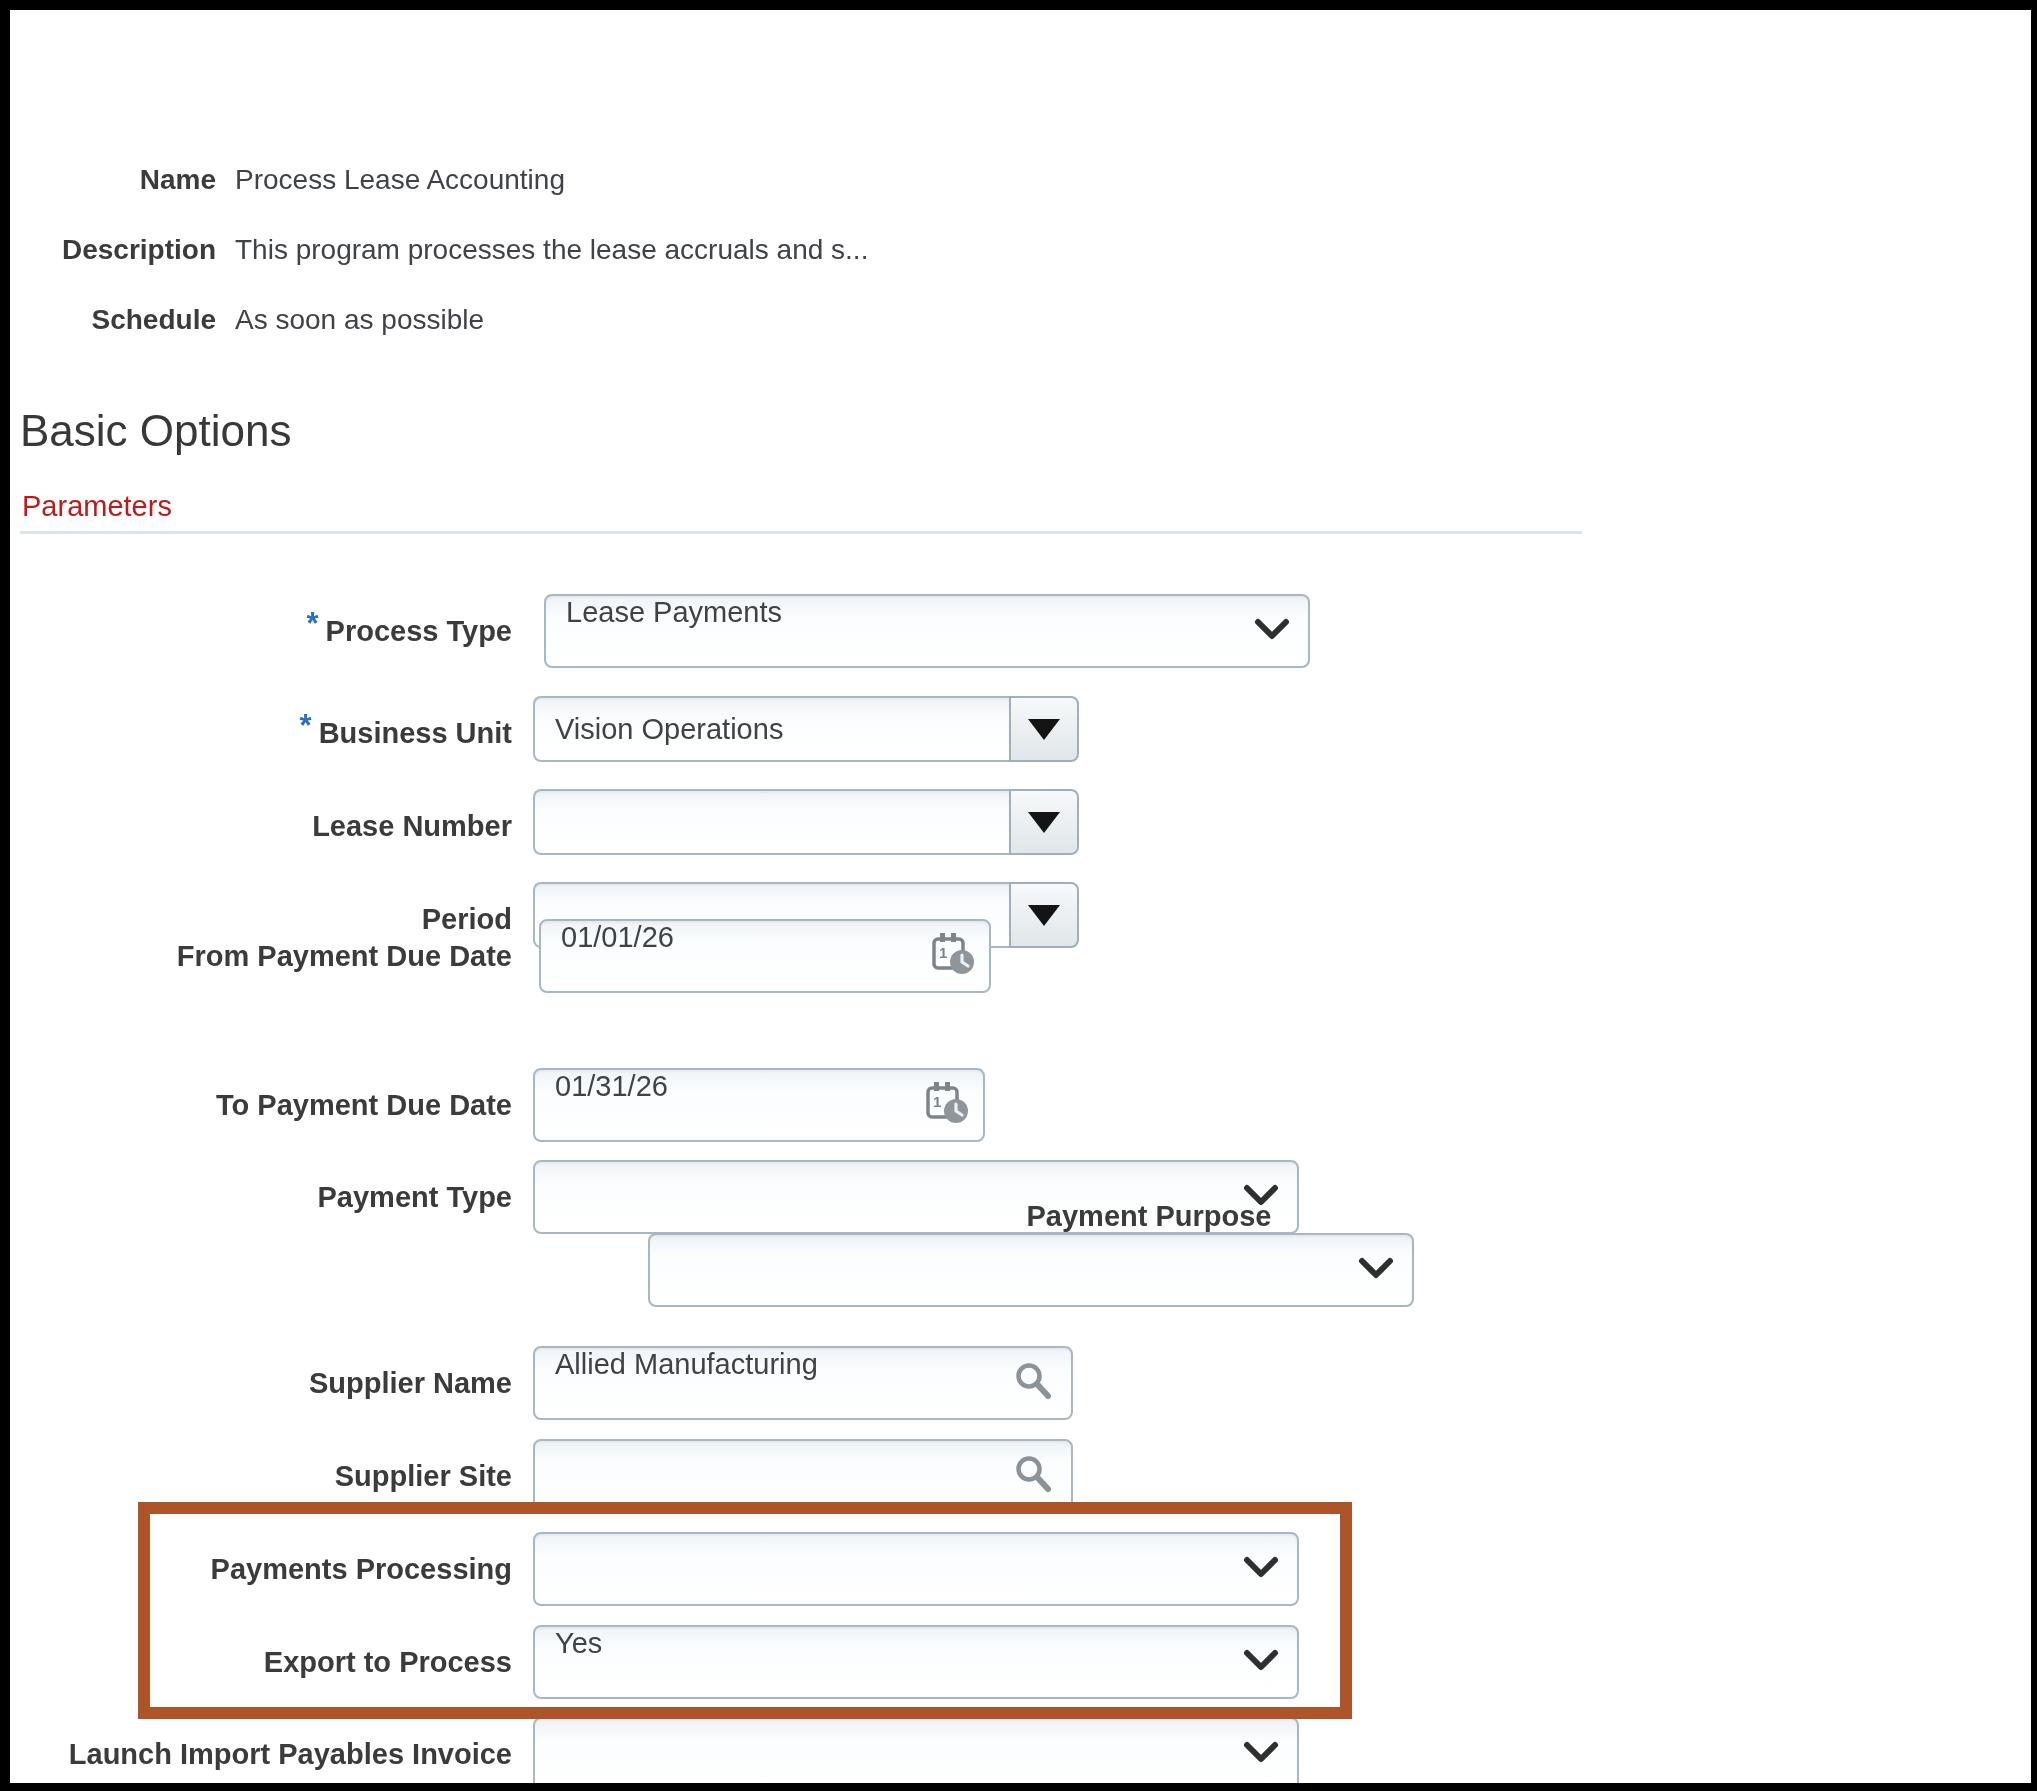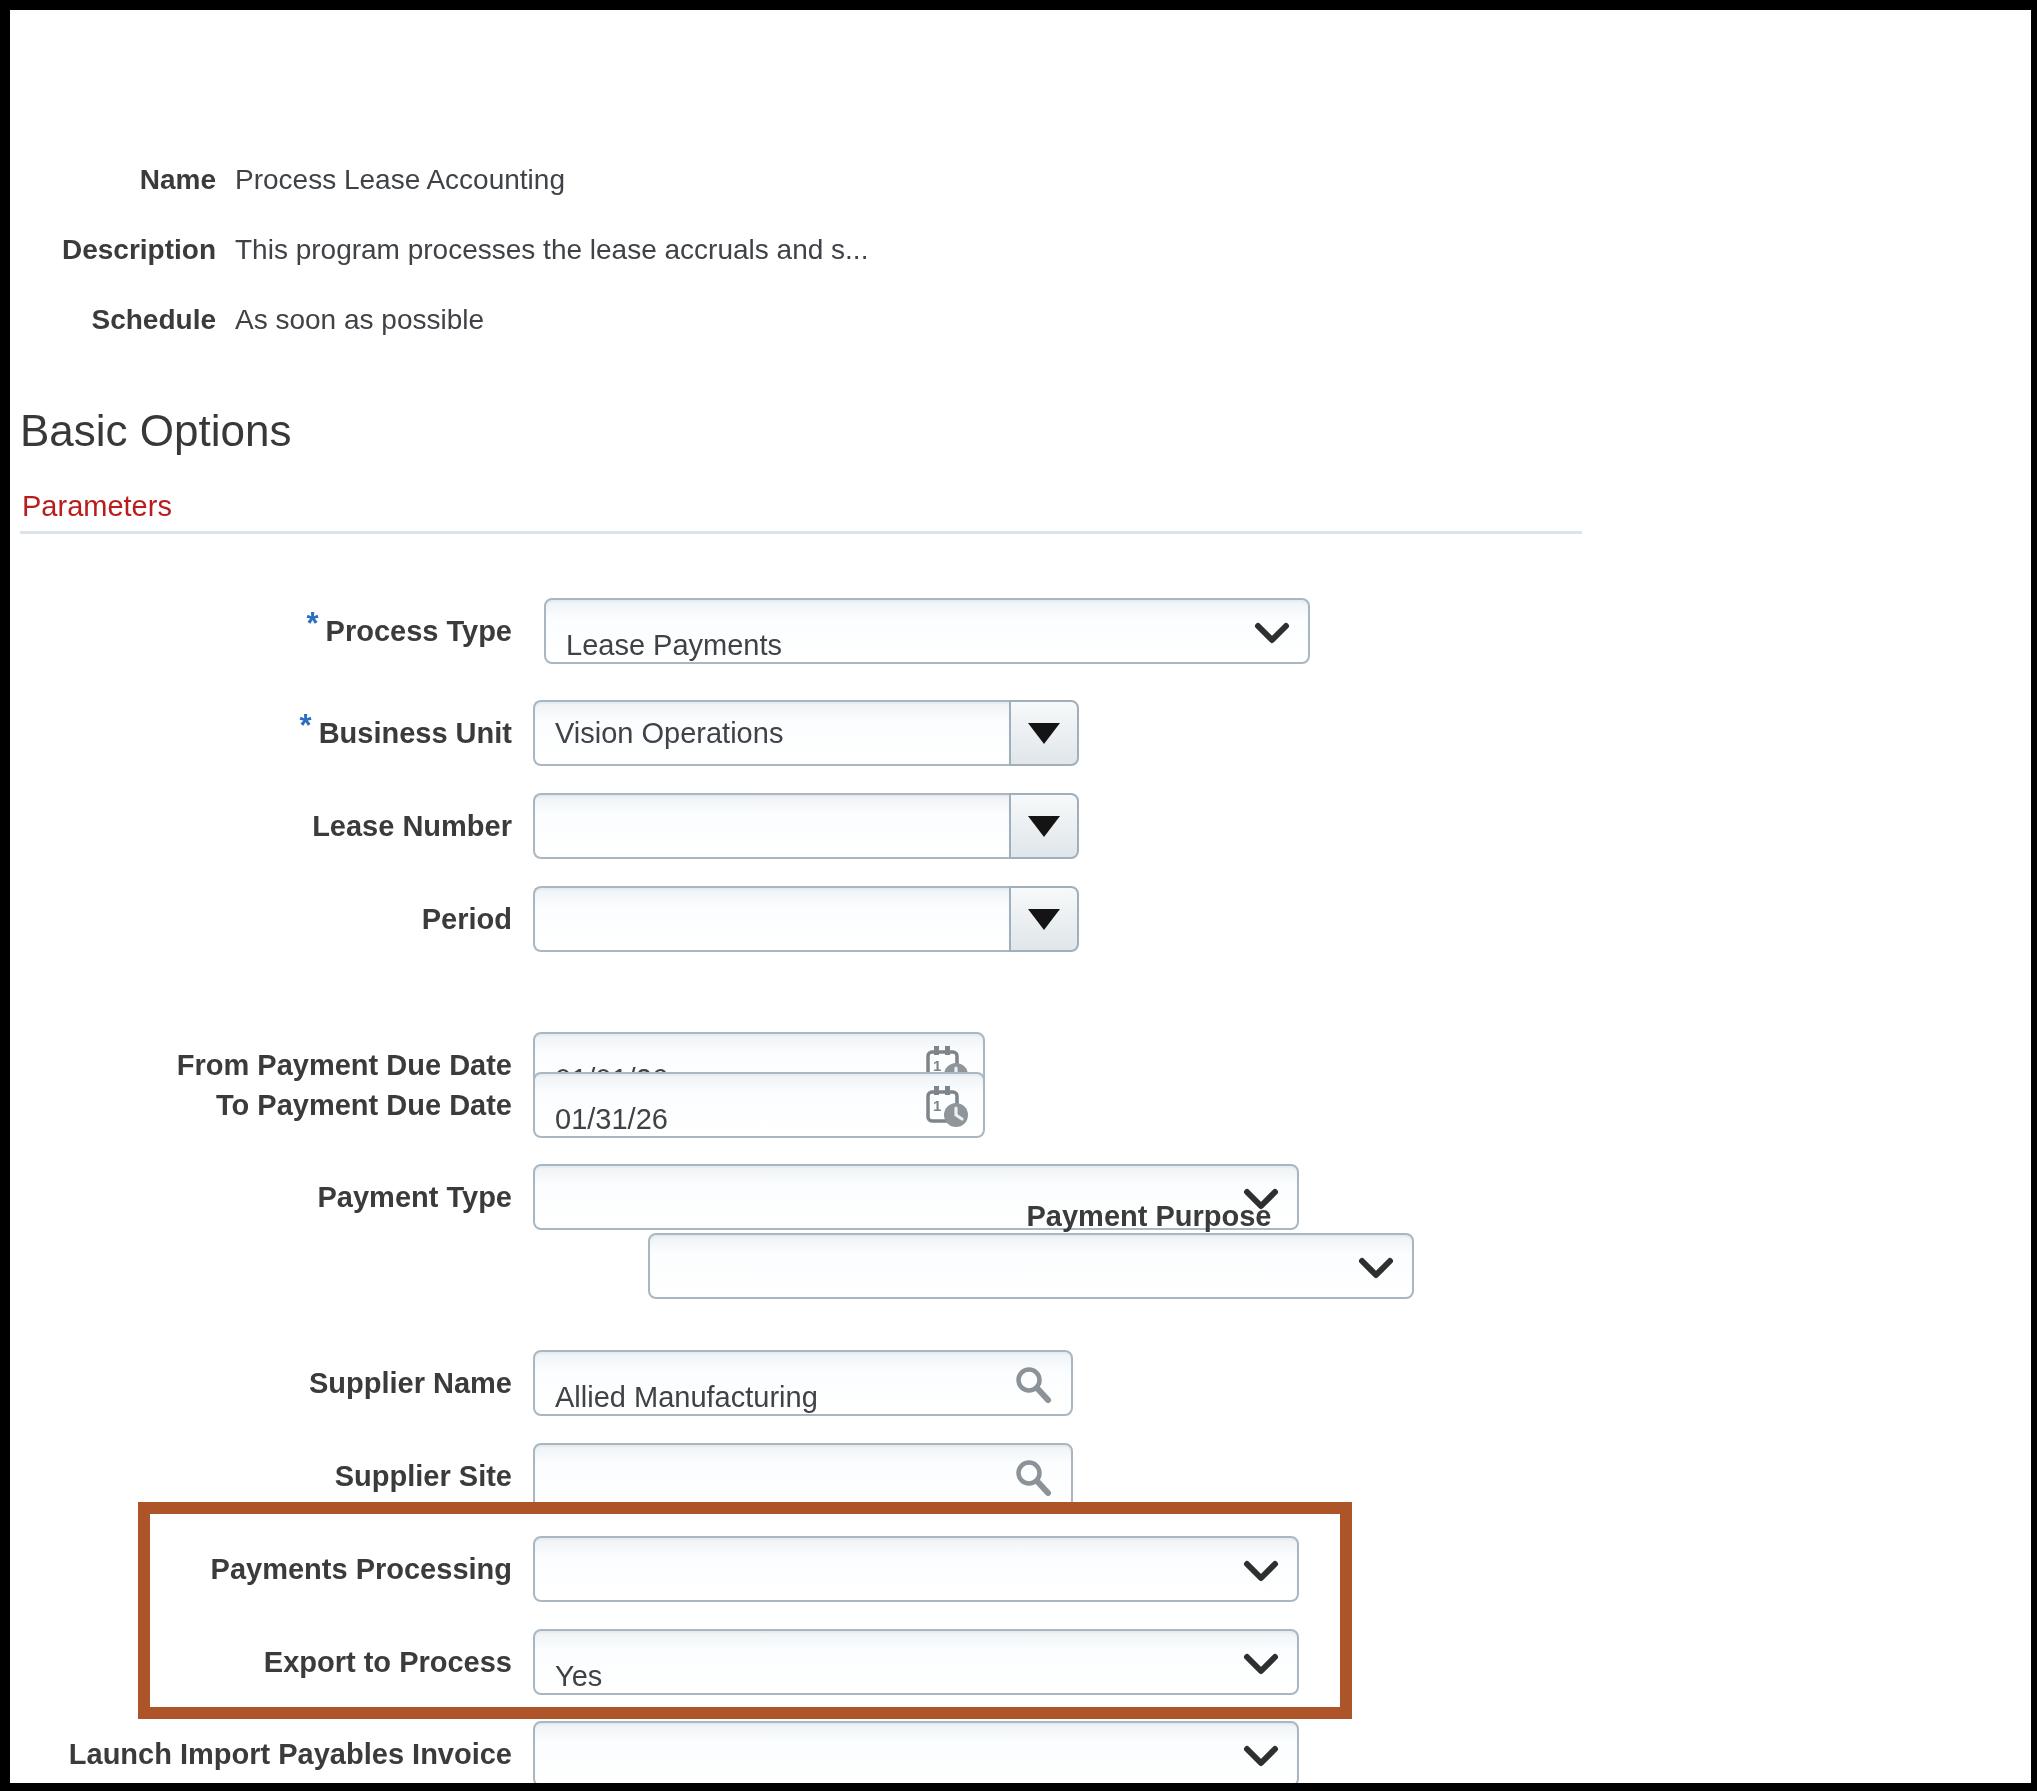--- a/index.html
+++ b/index.html
@@ -16,21 +16,21 @@
   
   .section-title{position:absolute; left:10px; top:396px; font-size:44px; color:#383838; font-weight:400;}
   .section-subtitle{position:absolute; left:12px; top:480px; font-size:29px; color:#b91c1c; font-weight:400;}
   .rule{position:absolute; left:10px; top:521px; width:1562px; height:3px; background:#dde4e9;}
   
   .frow{position:absolute; left:0; right:0; height:66px; display:flex; align-items:center;}
   .flabel{width:502px; text-align:right; font-size:29px; font-weight:bold; color:#3b3b3b; white-space:nowrap;}
   .req{display:inline-block; color:#2a6fc0; font-size:31px; font-weight:bold;
        transform:translateY(-7px); margin-right:7px;}
   .fwrap{margin-left:21px; display:flex; align-items:center; position:relative;}
-  .fbox{box-sizing:border-box; height:66px; display:flex; align-items:flex-end; position:relative;
+  .fbox{box-sizing:border-box; height:74px; display:flex; align-items:flex-start; position:relative;
         border:2px solid #a9b7c2; border-radius:8px; font-size:29px; color:#3f4246;
         background:linear-gradient(to bottom,#eff3f6 0%,#fbfdfe 30%,#ffffff 100%);
         box-shadow:inset 0 2px 2px rgba(80,100,120,.06);}
   .fval{padding-left:20px; white-space:nowrap; overflow:hidden;}
   
   .f-select{width:766px;}
   .chevron{position:absolute; right:18px; top:22px;}
   
   .f-combo{border:none; background:none; box-shadow:none; border-radius:0;}
   .combo-input{box-sizing:border-box; width:476px; height:66px; display:flex; align-items:center;
@@ -138,21 +138,21 @@
             <span class="fval"></span>
           </div>
           <div class="combo-btn">
             <span class="tri"></span>
           </div>
         </div>
 
       </div>
     </div>
 
-    <div class="frow" style="top: 1022px;">
+    <div class="frow" style="top: 913px; gap: 6px;">
       <div class="flabel">
         <span class="ltext">From Payment Due Date</span>
       </div>
       <div class="fwrap">
 
         <div class="fbox f-date">
           <span class="fval">01/01/26</span>
           <svg class="date-icon" width="46" height="46" viewBox="0 0 46 46">
             <rect x="4" y="8" width="29" height="29" rx="4" fill="none" stroke="#7d848a" stroke-width="3.5"></rect>
             <rect x="10" y="2" width="5" height="9" fill="#7d848a"></rect>

